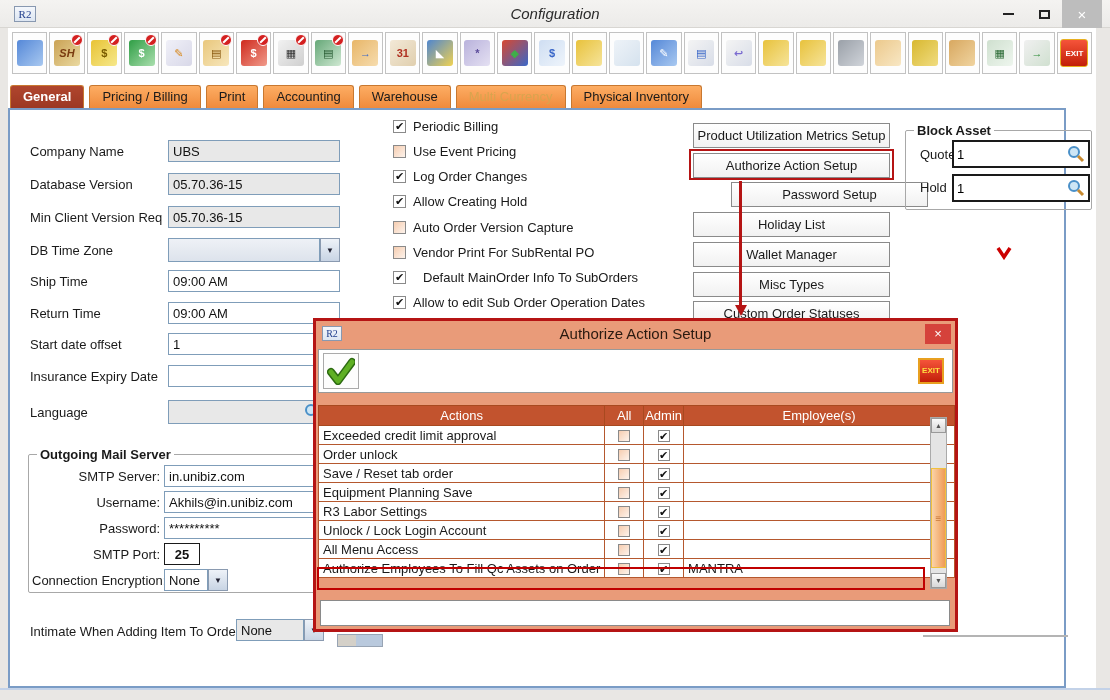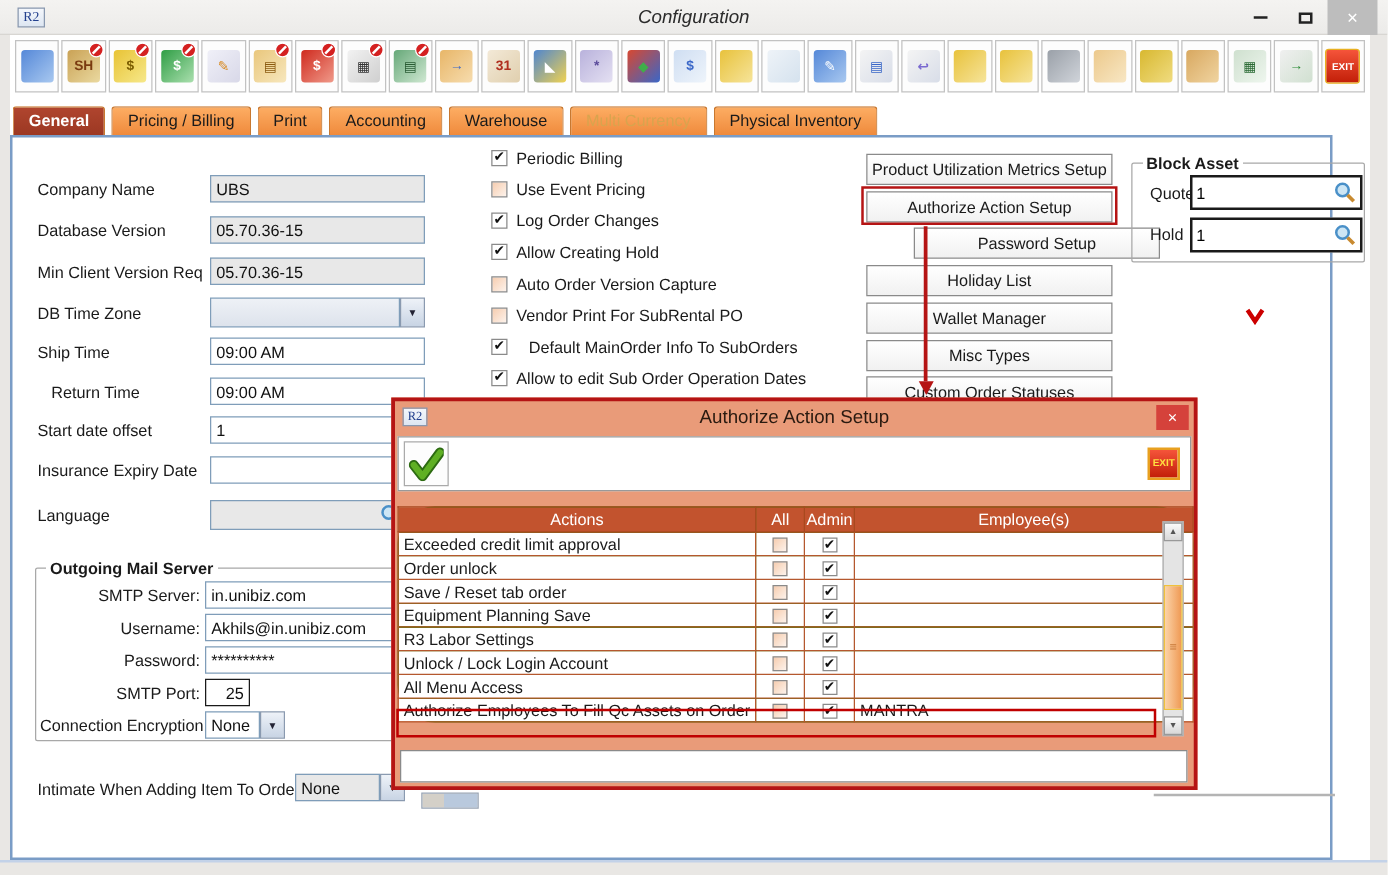--- a/index.html
+++ b/index.html
@@ -101,21 +101,21 @@
   </div>
 </div>
 
 <div class="client">
 
   <div class="toolbar" id="toolbar">
       <div class="tool">
         <div class="glyph" style="background: linear-gradient(135deg, rgb(85, 136, 216), rgb(168, 200, 240)); color: rgb(255, 255, 255);"></div>
       </div>
       <div class="tool">
-        <div class="glyph" style="background: linear-gradient(135deg, rgb(202, 162, 85), rgb(234, 217, 160)); color: rgb(122, 59, 16);">SH</div>
+        <div class="glyph" style="background: linear-gradient(135deg, rgb(202, 162, 85), rgb(234, 217, 160)); color: rgb(122, 59, 16); font-style: italic;">SH</div>
         <span class="badge"></span>
       </div>
       <div class="tool">
         <div class="glyph" style="background: linear-gradient(135deg, rgb(232, 195, 53), rgb(246, 232, 138)); color: rgb(122, 92, 0);">$</div>
         <span class="badge"></span>
       </div>
       <div class="tool">
         <div class="glyph" style="background: linear-gradient(135deg, rgb(47, 158, 69), rgb(170, 223, 174)); color: rgb(255, 255, 255);">$</div>
         <span class="badge"></span>
       </div>
@@ -222,21 +222,21 @@
 
   <span class="flabel" style="left:22px;top:215px;">DB Time Zone</span>
   <input class="field" style="left: 160px; top: 210px; width: 152px; height: 24px; background: linear-gradient(rgb(238, 241, 246), rgb(221, 227, 236));" readonly="" value="">
   <div class="combo-btn" style="left:312px;top:210px;">
       <span>▼</span>
     </div>
 
   <span class="flabel" style="left:22px;top:246px;">Ship Time</span>
   <input class="field" style="left: 160px; top: 242px; width: 172px;" value="09:00 AM">
 
-  <span class="flabel" style="left:22px;top:278px;margin-left:11px;">Return Time</span>
+  <span class="flabel" style="left:22px;top:278px;">Return Time</span>
   <input class="field" style="left: 160px; top: 274px; width: 172px;" value="09:00 AM">
 
   <span class="flabel" style="left:22px;top:309px;">Start date offset</span>
   <input class="field" style="left: 160px; top: 305px; width: 172px;" value="1">
 
   <span class="flabel" style="left:22px;top:341px;">Insurance Expiry Date</span>
   <input class="field" style="left: 160px; top: 337px; width: 172px;" value="">
 
   <span class="flabel" style="left:22px;top:377px;">Language</span>
   <input class="field ro" style="left: 160px; top: 372px; width: 172px; height: 24px;" readonly="" value="">
@@ -255,21 +255,21 @@
   <div class="mailrow" style="left:24px;top:463px;">
     <span class="ml">Username:</span>
     <input class="field" style="position: static; width: 176px;" value="Akhils@in.unibiz.com">
   </div>
   <div class="mailrow" style="left:24px;top:489px;">
     <span class="ml">Password:</span>
     <input class="field" style="position: static; width: 176px;" value="**********">
   </div>
   <div class="mailrow" style="left:24px;top:515px;">
     <span class="ml">SMTP Port:</span>
-    <input class="field" style="position: static; width: 36px; text-align: right; border-color: rgb(26, 26, 26);" value="25">
+    <input class="field" style="position: static; width: 36px; text-align: center; border-color: rgb(26, 26, 26); font-weight: bold;" value="25">
   </div>
   <div class="mailrow" style="left:24px;top:541px;">
     <span class="ml">Connection Encryption:</span>
     <input class="field" style="position: static; width: 44px;" readonly="" value="None">
     <div class="combo-btn" style="position:static;height:22px;">
         <span>▼</span>
       </div>
   </div>
 
   <span class="flabel" style="left:22px;top:596px;">Intimate When Adding Item To Order</span>

